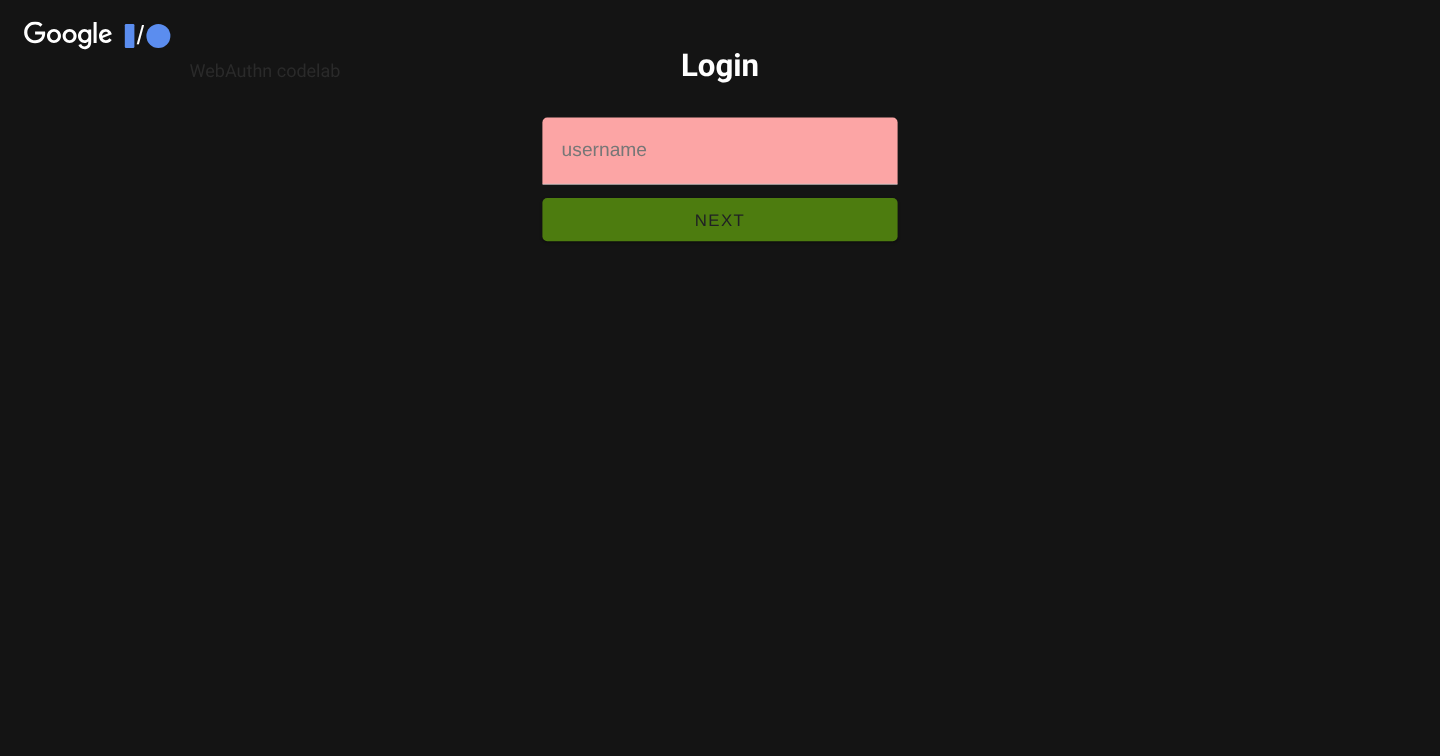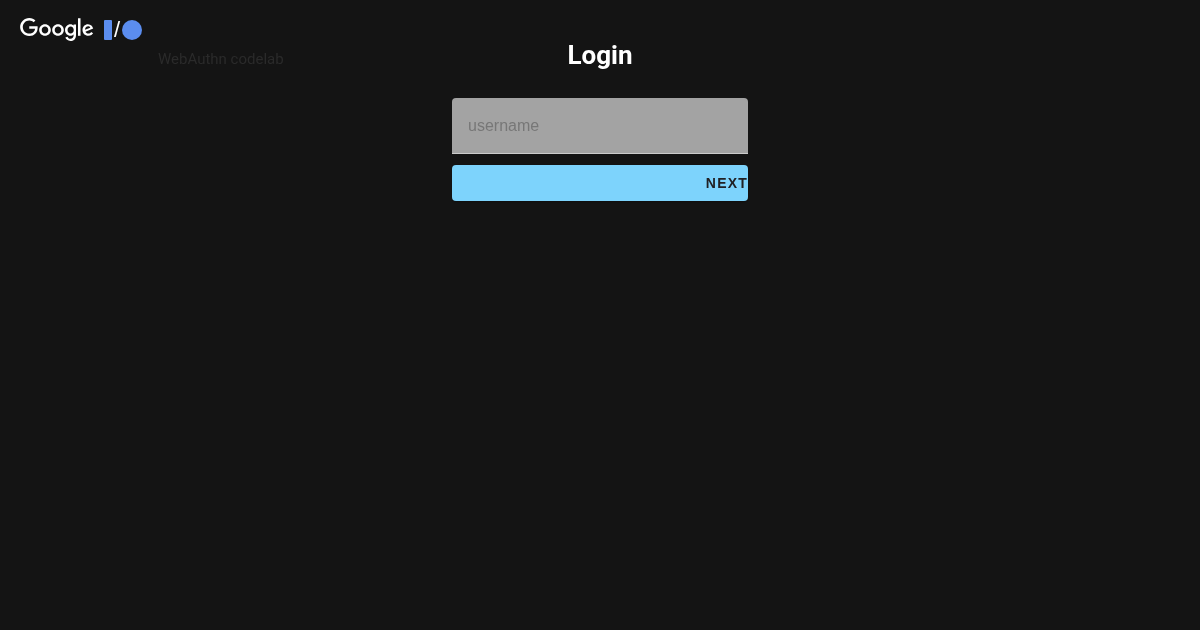--- a/index.html
+++ b/index.html
@@ -82,47 +82,46 @@
     }
     .form {
       width: 296px;
       display: flex;
       flex-direction: column;
       gap: 11px;
     }
     .input {
       width: 100%;
       height: 56px;
-      background: #a3a3a3;
+      background: #fca5a5;
       border: none;
       border-radius: 4px 4px 0 0;
       padding: 0 16px;
       font-size: 16px;
       color: #333;
       outline: none;
       border-bottom: 1px solid #ccc;
     }
     .input::placeholder {
       color: #777;
       font-size: 16px;
     }
     .next-btn {
       width: 100%;
       height: 36px;
-      background: #7dd3fc;
+      background: #4d7c0f;
       border: none;
       border-radius: 4px;
       color: #202124;
       font-size: 14px;
-      font-weight: 700;
+      font-weight: 400;
       letter-spacing: 1.2px;
       cursor: pointer;
       text-transform: uppercase;
       box-shadow: 0 1px 2px rgba(0,0,0,0.3);
-      text-align: right;
     }
   </style>
 </head>
 <body>
 
 <div class="header">
   <span class="google-logo">
     <svg viewBox="0 0 74 24" xmlns="http://www.w3.org/2000/svg" fill="#ffffff">
       <path d="M9.24 8.19v2.46h5.88c-.18 1.38-.64 2.39-1.34 3.1-.86.86-2.2 1.8-4.54 1.8-3.62 0-6.45-2.92-6.45-6.54s2.83-6.54 6.45-6.54c1.95 0 3.38.77 4.43 1.76L15.4 2.5C13.94 1.08 11.98 0 9.24 0 4.28 0 .11 4.04.11 9s4.17 9 9.13 9c2.68 0 4.7-.88 6.28-2.52 1.62-1.62 2.13-3.91 2.13-5.75 0-.57-.04-1.1-.13-1.54H9.24z"></path>
       <path d="M25 6.19c-3.21 0-5.83 2.44-5.83 5.81 0 3.34 2.62 5.81 5.83 5.81s5.83-2.46 5.83-5.81c0-3.37-2.62-5.81-5.83-5.81zm0 9.33c-1.76 0-3.28-1.45-3.28-3.52 0-2.09 1.52-3.52 3.28-3.52s3.28 1.43 3.28 3.52c0 2.07-1.52 3.52-3.28 3.52z"></path>

